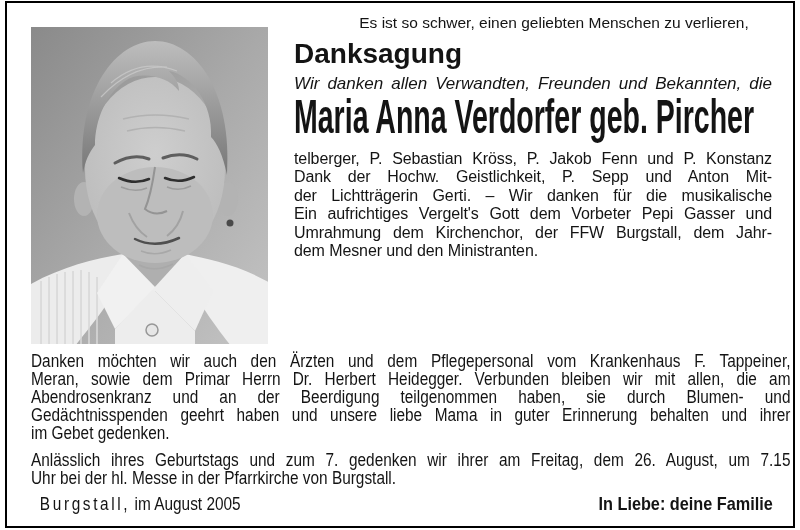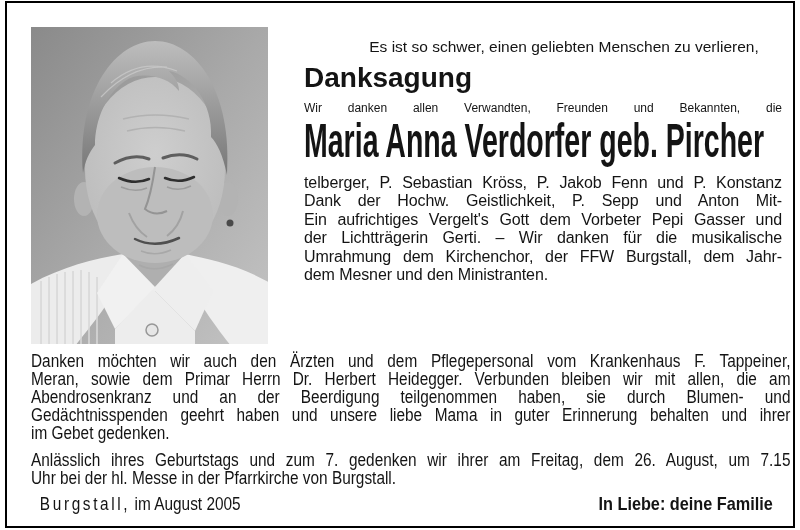--- a/index.html
+++ b/index.html
@@ -3,25 +3,25 @@
 <meta charset="utf-8">
 <style>
   html,body{margin:0;padding:0;background:#ffffff;}
   .page{position:relative;width:800px;height:530px;background:#ffffff;overflow:hidden;
         font-family:"Liberation Sans",sans-serif;color:#141414;}
   .frame{position:absolute;left:5px;right:5px;top:1px;bottom:2px;border:2px solid #000;pointer-events:none;}
 
   .photo{position:absolute;left:31px;top:27px;width:237px;height:317px;}
   .photo svg{display:block;width:100%;height:100%;}
 
-  .rcol{position:absolute;left:304px;top:0;width:478px;margin-top:24px;}
+  .rcol{position:absolute;left:294px;top:0;width:478px;}
   .intro{margin-top:14px;padding-left:42px;text-align:center;font-size:15.5px;line-height:17.5px;}
   .intro div{white-space:nowrap;}
   .title{margin-top:6px;margin-right:20px;font-size:28px;font-weight:bold;}
-  .lead{margin-top:4px;font-size:12px;line-height:20px;}
+  .lead{margin-top:4px;font-size:17px;line-height:20px;font-style:italic;}
   .name-wrap{height:46px;overflow:visible;}
   .name{display:inline-block;font-size:48px;line-height:46px;font-weight:bold;white-space:nowrap;transform-origin:0 50%;}
   .bodytxt{font-size:16px;line-height:18.6px;letter-spacing:-0.1px;}
   .p1{margin-top:10px;}
   .jl{text-align:justify;text-align-last:justify;}
 
   .bottom{position:absolute;left:31px;top:352px;width:864px;transform:scaleX(0.879);transform-origin:0 0;
           font-size:17.5px;line-height:18px;}
   .p4{margin-top:9px;}
   .footer-row{margin-top:8px;display:flex;justify-content:space-between;align-items:baseline;
@@ -92,22 +92,22 @@
       <div class="jl">Wir danken allen Verwandten, Freunden und Bekannten, die</div>
     </div>
     <div class="name-wrap">
       <span class="name" style="transform: scaleX(0.594);">Maria Anna Verdorfer geb. Pircher</span>
     </div>
     <div class="bodytxt p1">
       <div class="jl">telberger, P. Sebastian Kröss, P. Jakob Fenn und P. Konstanz</div>
       <div class="jl">Dank der Hochw. Geistlichkeit, P. Sepp und Anton Mit-</div>
     </div>
     <div class="bodytxt">
+      <div class="jl">der Lichtträgerin Gerti. – Wir danken für die musikalische</div>
       <div class="jl">Ein aufrichtiges Vergelt's Gott dem Vorbeter Pepi Gasser und</div>
-      <div class="jl">der Lichtträgerin Gerti. – Wir danken für die musikalische</div>
       <div class="jl">Umrahmung dem Kirchenchor, der FFW Burgstall, dem Jahr-</div>
       <div>dem Mesner und den Ministranten.</div>
     </div>
   </div>
 
   <div class="bottom">
     <div>
       <div class="jl">Danken möchten wir auch den Ärzten und dem Pflegepersonal vom Krankenhaus F. Tappeiner,</div>
       <div class="jl">Meran, sowie dem Primar Herrn Dr. Herbert Heidegger. Verbunden bleiben wir mit allen, die am</div>
       <div class="jl">Abendrosenkranz und an der Beerdigung teilgenommen haben, sie durch Blumen- und</div>

